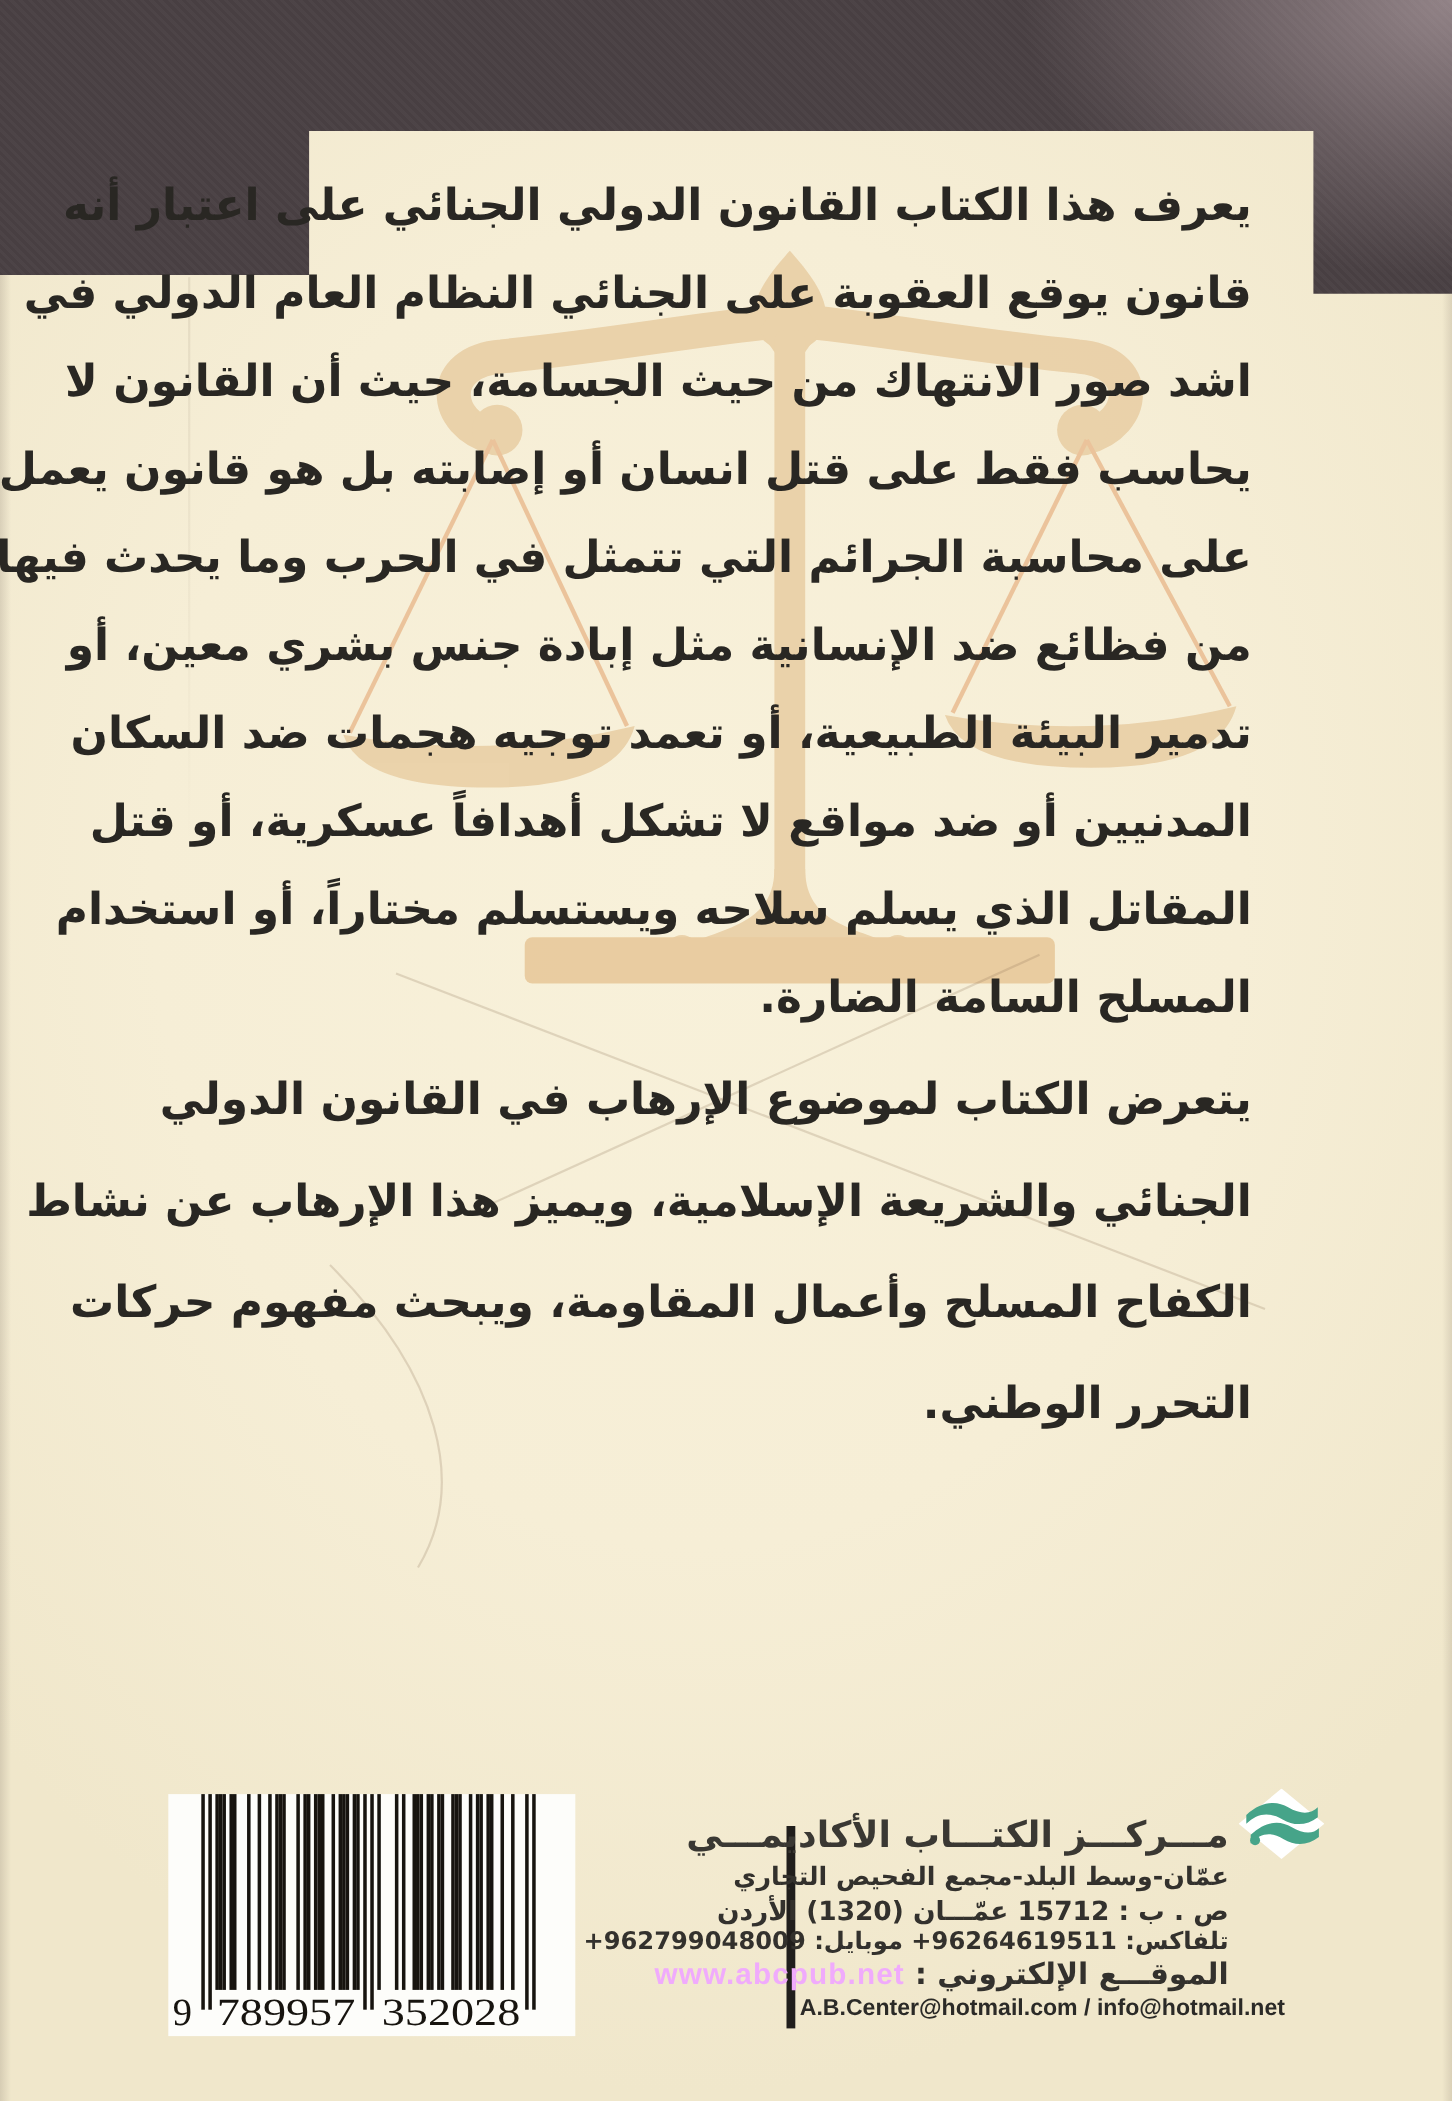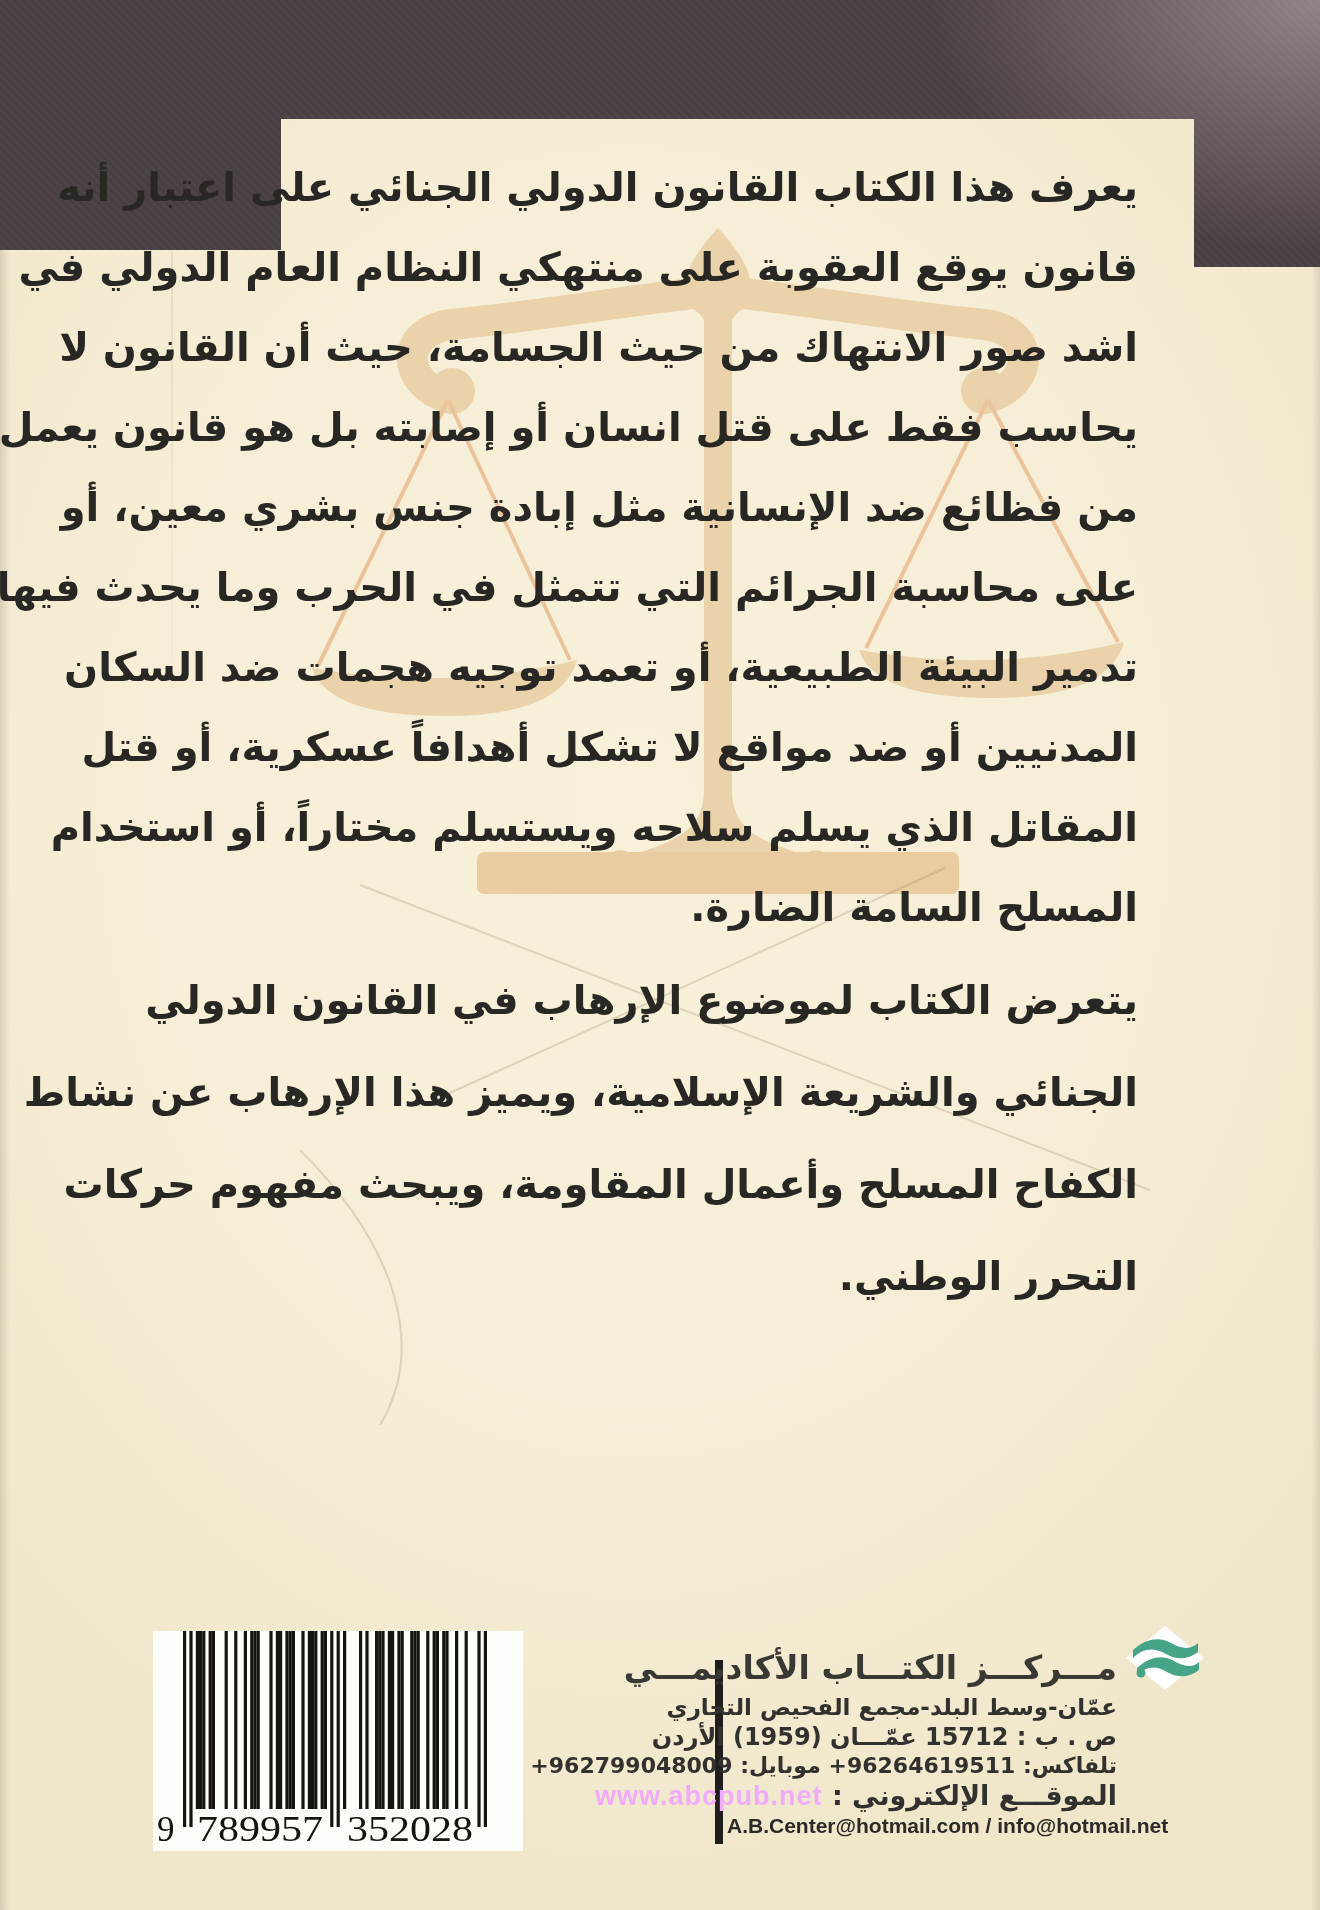--- a/index.html
+++ b/index.html
@@ -100,25 +100,25 @@
 
     <g stroke="rgba(135,108,80,0.22)" stroke-width="2" fill="none">
       <line x1="360" y1="885" x2="1150" y2="1190"></line>
       <line x1="945" y1="868" x2="430" y2="1102"></line>
       <path d="M300 1150 C400 1250 425 1350 380 1425"></path>
     </g>
   </svg>
 
   <div class="blurb para1">
     <div class="line">يعرف هذا الكتاب القانون الدولي الجنائي على اعتبار أنه</div>
-    <div class="line">قانون يوقع العقوبة على منتهكي النظام العام الدولي في</div>
+    <div class="line">قانون يوقع العقوبة على الجنائي النظام العام الدولي في</div>
     <div class="line">اشد صور الانتهاك من حيث الجسامة، حيث أن القانون لا</div>
     <div class="line">يحاسب فقط على قتل انسان أو إصابته بل هو قانون يعمل</div>
+    <div class="line">على محاسبة الجرائم التي تتمثل في الحرب وما يحدث فيها</div>
     <div class="line">من فظائع ضد الإنسانية مثل إبادة جنس بشري معين، أو</div>
-    <div class="line">على محاسبة الجرائم التي تتمثل في الحرب وما يحدث فيها</div>
     <div class="line">تدمير البيئة الطبيعية، أو تعمد توجيه هجمات ضد السكان</div>
     <div class="line">المدنيين أو ضد مواقع لا تشكل أهدافاً عسكرية، أو قتل</div>
     <div class="line">المقاتل الذي يسلم سلاحه ويستسلم مختاراً، أو استخدام</div>
     <div class="line">المسلح السامة الضارة.</div>
   </div>
   <div class="blurb para2">
     <div class="line">يتعرض الكتاب لموضوع الإرهاب في القانون الدولي</div>
     <div class="line">الجنائي والشريعة الإسلامية، ويميز هذا الإرهاب عن نشاط</div>
     <div class="line">الكفاح المسلح وأعمال المقاومة، ويبحث مفهوم حركات</div>
     <div class="line">التحرر الوطني.</div>
@@ -131,21 +131,21 @@
     <circle cx="15" cy="47" r="4.5" fill="#46a489"></circle>
   </svg>
 
   <div class="vbar"></div>
   <div class="pub pub-row pub-name">مـــركـــز الكتـــاب الأكاديمـــي</div>
   <div class="pub pub-row pub-addr1">عمّان-وسط البلد-مجمع الفحيص التجاري</div>
   <div class="pub pub-row pub-addr2">
     <span>ص . ب :</span>
     <span dir="ltr">15712</span>
     <span>عمّـــان</span>
-    <span dir="ltr">(1959)</span>
+    <span dir="ltr">(1320)</span>
     <span>الأردن</span>
   </div>
   <div class="pub pub-row pub-phones">
     <span>تلفاكس:</span>
     <span dir="ltr">+96264619511</span>
     <span>موبايل:</span>
     <span dir="ltr">+962799048009</span>
   </div>
   <div class="pub pub-row pub-web">
     <span>الموقـــع الإلكتروني :</span>

